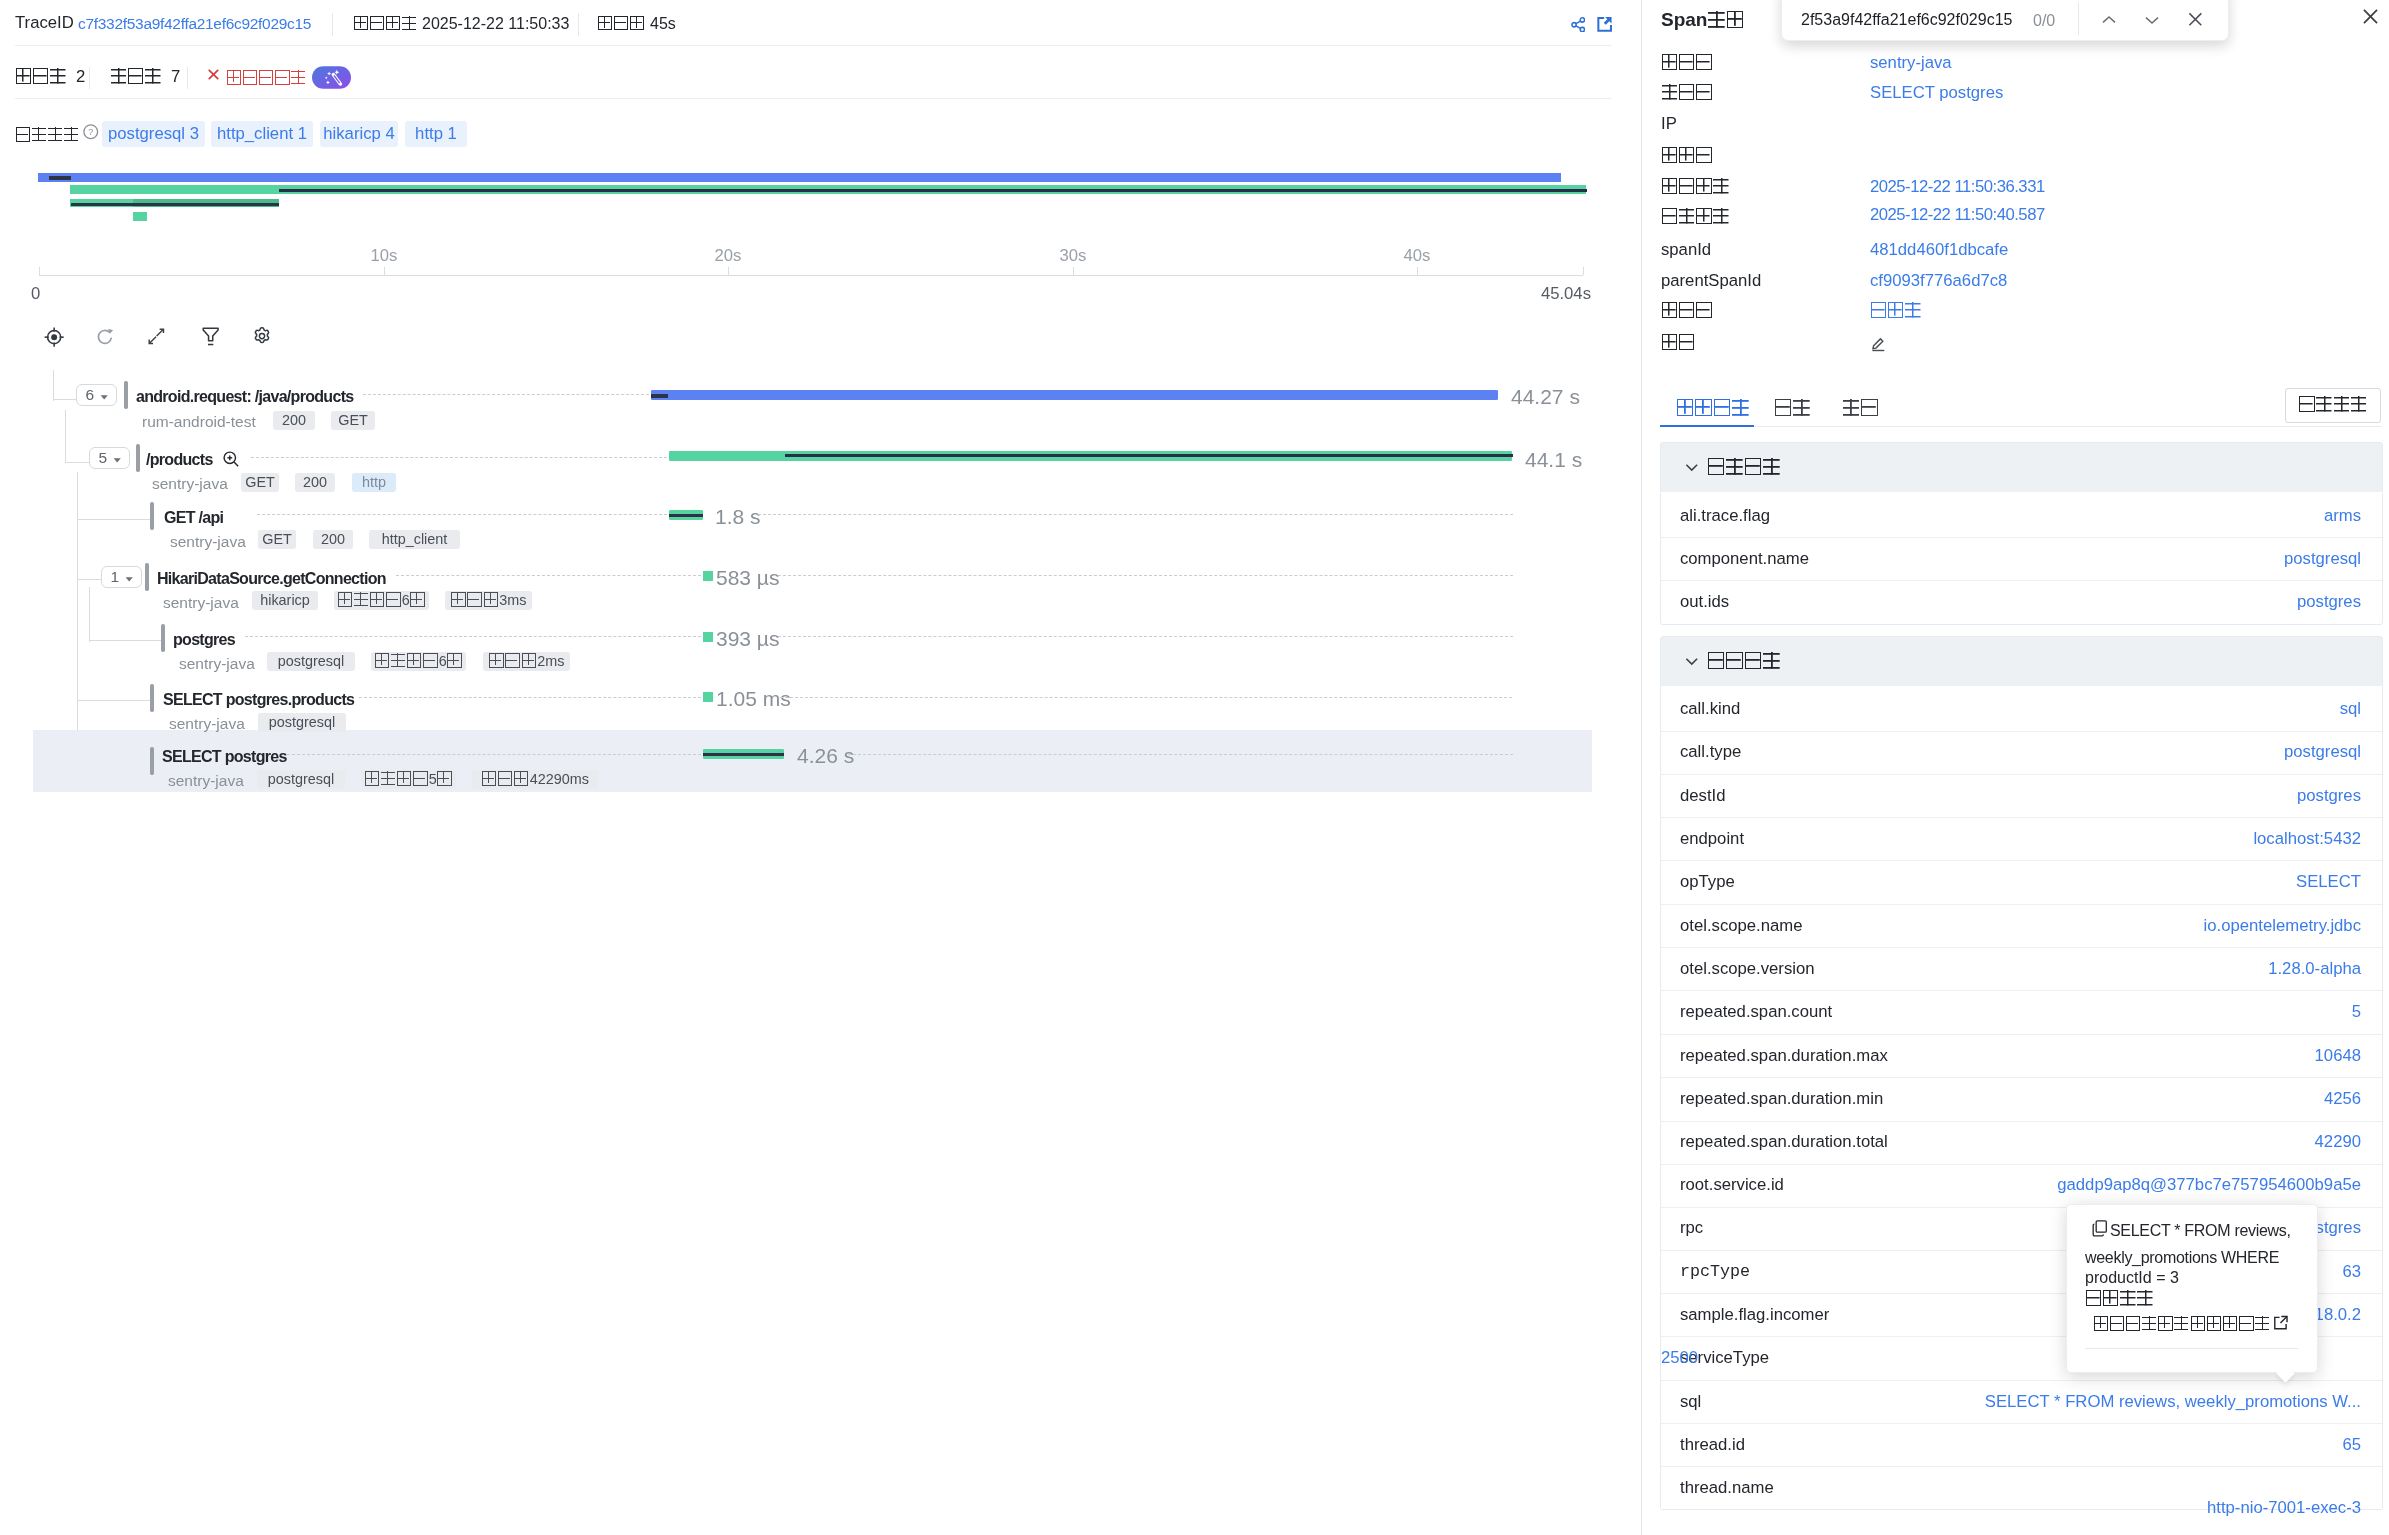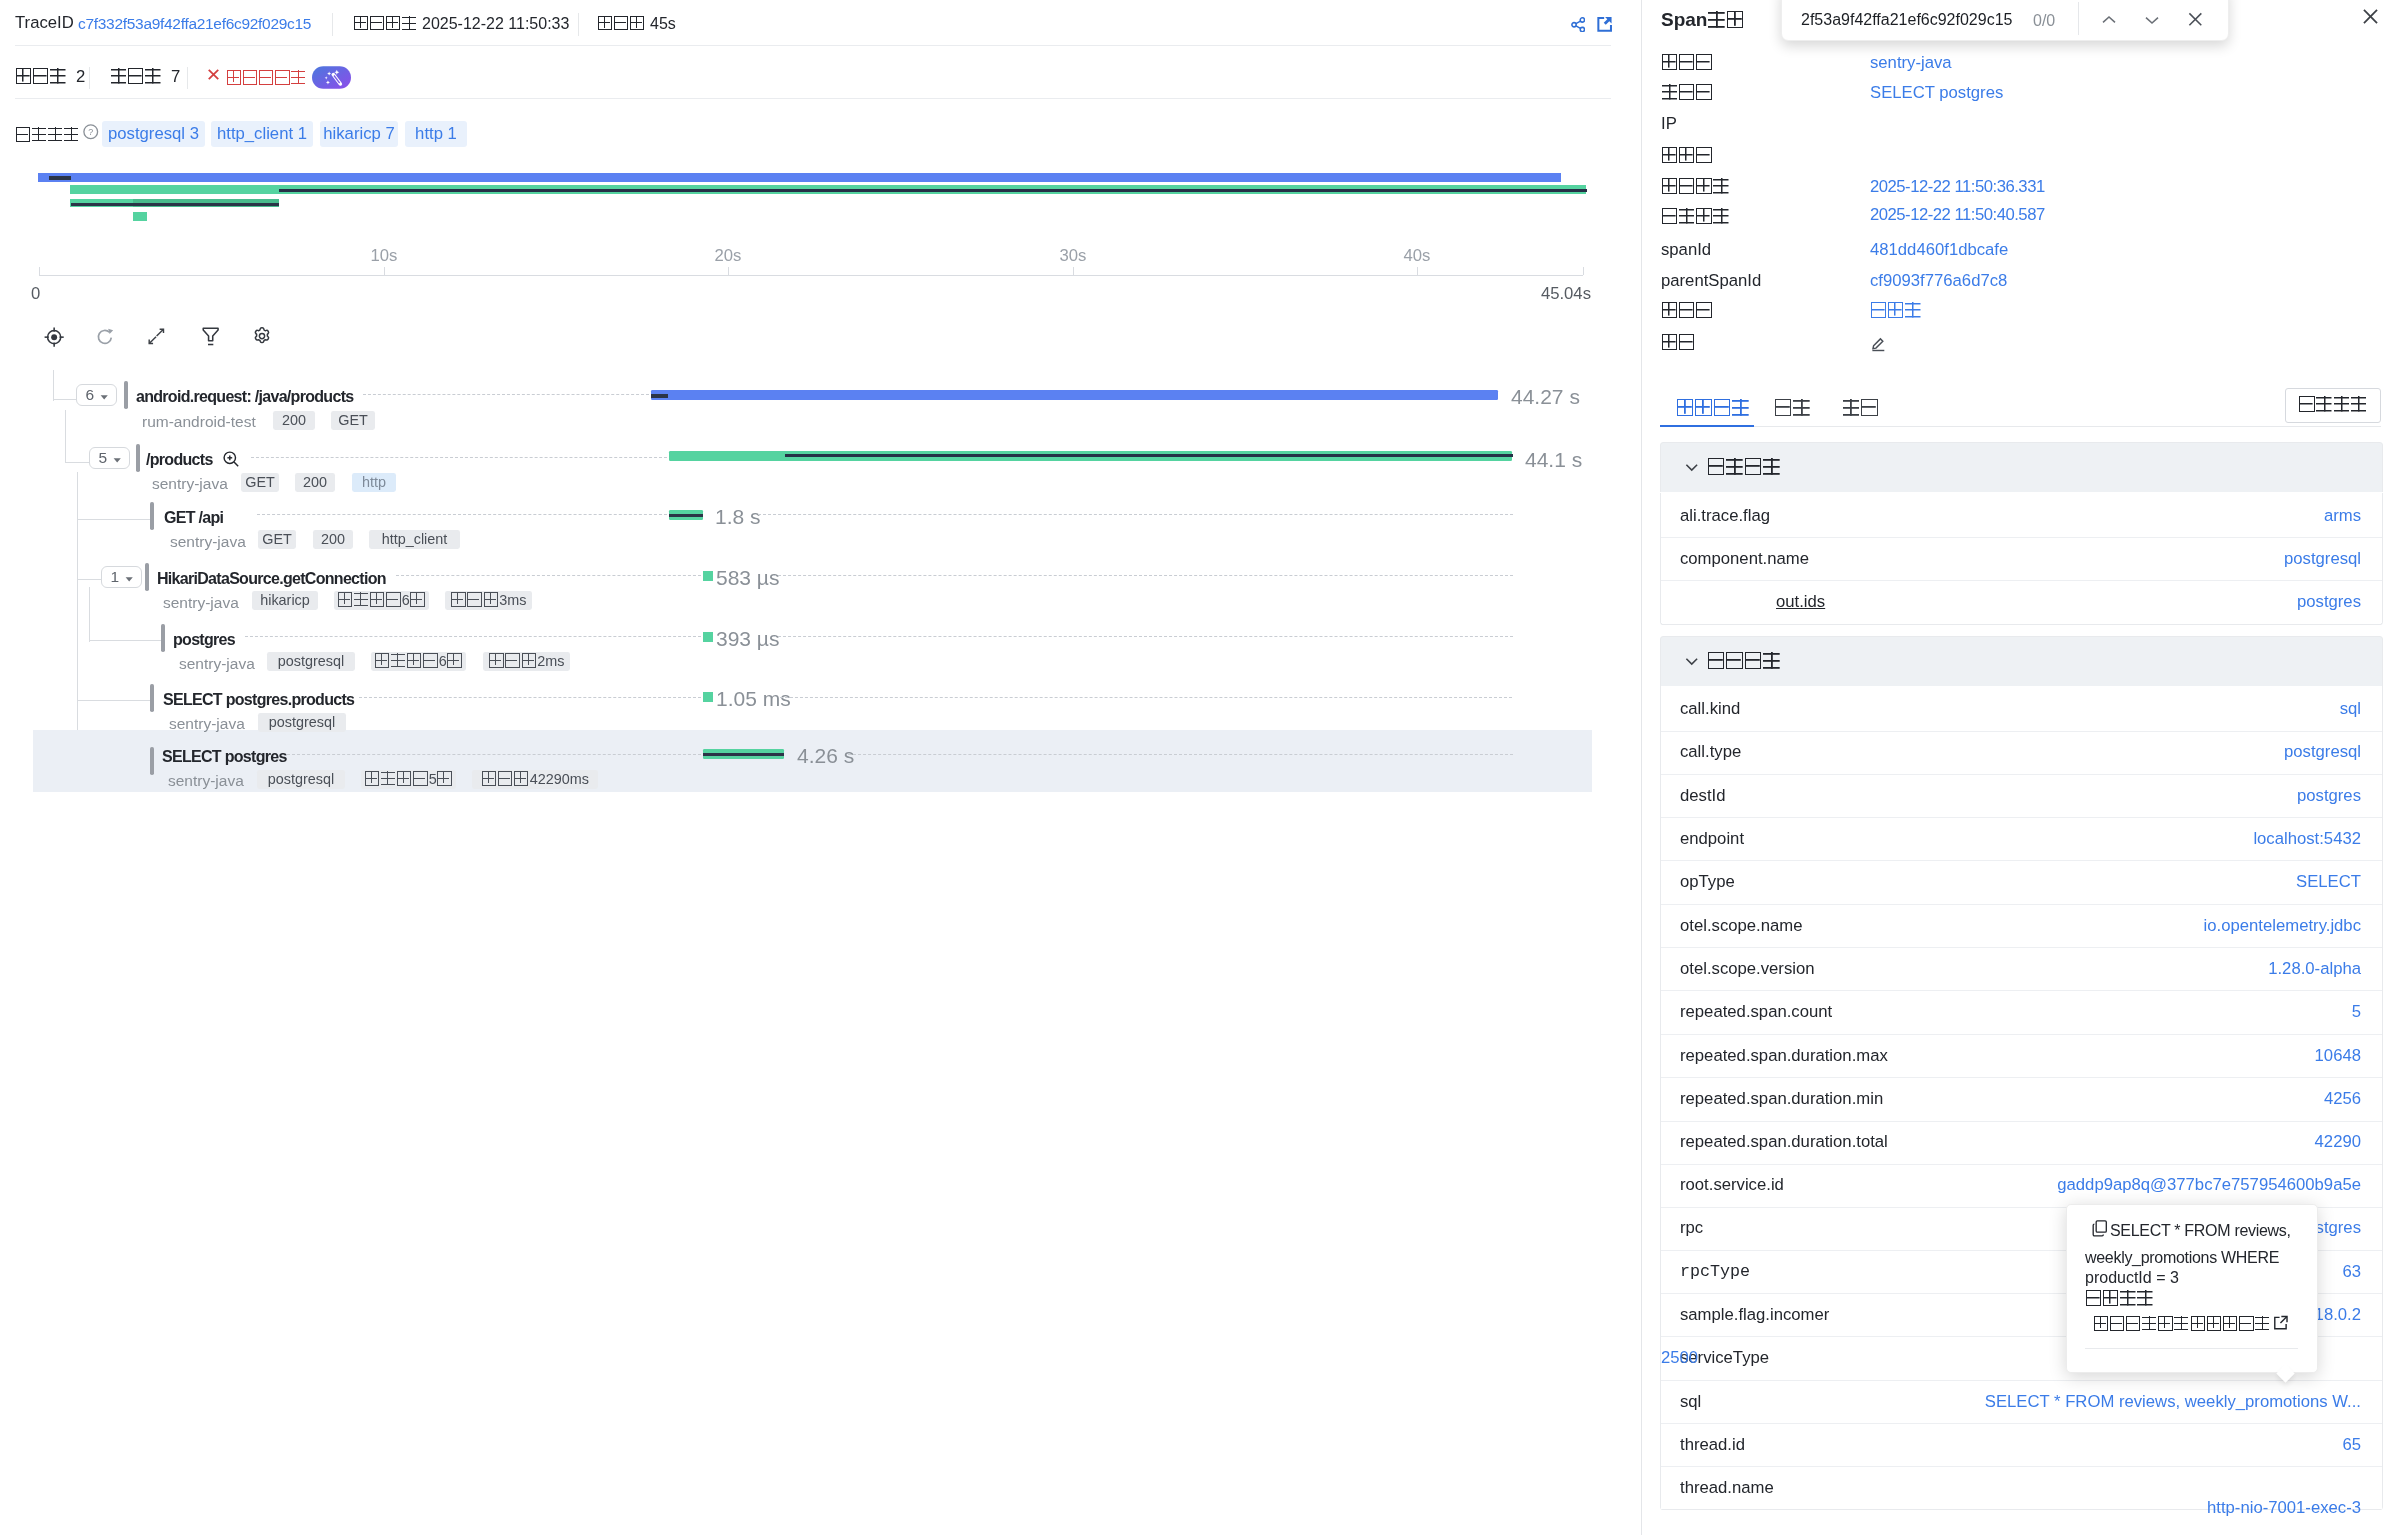--- a/index.html
+++ b/index.html
@@ -102,21 +102,21 @@
     <svg width="15.5" height="15.5" viewBox="0 0 26 26">
       <circle cx="13" cy="13" r="11.5" fill="none" stroke="#8a9097" stroke-width="2.2"></circle>
       <text x="13" y="18" font-size="15" fill="#8a9097" text-anchor="middle" font-family="Liberation Sans">?</text>
     </svg>
   </div>
 <div class="a" style="left:102px;top:121px;width:103px;height:26px;background:#e9f1fc;border-radius:3px"></div>
 <div class="a t28" style="left:102px;top:123px;width:103px;text-align:center;color:#3b7ce8">postgresql 3</div>
 <div class="a" style="left:211px;top:121px;width:102px;height:26px;background:#e9f1fc;border-radius:3px"></div>
 <div class="a t28" style="left:211px;top:123px;width:102px;text-align:center;color:#3b7ce8">http_client 1</div>
 <div class="a" style="left:320px;top:121px;width:78px;height:26px;background:#e9f1fc;border-radius:3px"></div>
-<div class="a t28" style="left:320px;top:123px;width:78px;text-align:center;color:#3b7ce8">hikaricp 7</div>
+<div class="a t28" style="left:320px;top:123px;width:78px;text-align:center;color:#3b7ce8">hikaricp 4</div>
 <div class="a" style="left:405px;top:121px;width:62px;height:26px;background:#e9f1fc;border-radius:3px"></div>
 <div class="a t28" style="left:405px;top:123px;width:62px;text-align:center;color:#3b7ce8">http 1</div>
 <div class="a" style="left:38px;top:173px;width:1523px;height:9px;background:#5b81f2"></div>
 <div class="a" style="left:49px;top:176px;width:22px;height:4.2px;background:#2b3447"></div>
 <div class="a" style="left:70px;top:185px;width:1516px;height:9px;background:#55d3a0"></div>
 <div class="a" style="left:279px;top:189px;width:1308px;height:3px;background:#253046"></div>
 <div class="a" style="left:70px;top:199px;width:63px;height:8.4px;background:#55d3a0"></div>
 <div class="a" style="left:133px;top:199px;width:146px;height:8.4px;background:#49ba8c"></div>
 <div class="a" style="left:71px;top:203px;width:208px;height:3px;background:#2b3447"></div>
 <div class="a" style="left:133px;top:212px;width:14.4px;height:9px;background:#55d3a0"></div>
@@ -321,21 +321,21 @@
   </div>
 <div class="a t30 b" style="left:1707px;top:456px;"><i class="k kb s28"></i><i class="k ka s28"></i><i class="k kb s28"></i><i class="k ka s28"></i></div>
 <div class="a" style="left:1660px;top:493px;width:723px;height:132px;border:1.2px solid #e8eaed;border-top:none;border-radius:0 0 3.6px 3.6px"></div>
 <div class="a" style="left:1661px;top:494px;width:721px;height:43px;background:#fff"></div>
 <div class="a lab t28" style="left:1680px;top:505px;">ali.trace.flag</div>
 <div class="a t28" style="left:1661px;top:505px;width:700px;text-align:right"><span class="val">arms</span></div>
 <div class="a" style="left:1661px;top:537px;width:721px;height:43px;border-top:1.2px solid #edeff2;background:#fff"></div>
 <div class="a lab t28" style="left:1680px;top:548px;">component.name</div>
 <div class="a t28" style="left:1661px;top:548px;width:700px;text-align:right"><span class="val">postgresql</span></div>
 <div class="a" style="left:1661px;top:580px;width:721px;height:43px;border-top:1.2px solid #edeff2;background:#fff"></div>
-<div class="a lab t28" style="left:1776px;top:591px;text-decoration:underline;">out.ids</div>
+<div class="a lab t28" style="left:1680px;top:591px;">out.ids</div>
 <div class="a t28" style="left:1661px;top:591px;width:700px;text-align:right"><span class="val">postgres</span></div>
 <div class="a" style="left:1660px;top:636px;width:723px;height:50px;background:#eef1f4;border:1.2px solid #e8eaed;border-bottom:none;border-radius:3.6px 3.6px 0 0"></div>
 <div class="a " style="left:1684px;top:654px;">
     <svg width="15.5" height="15.5" viewBox="0 0 26 26">
       <path d="M4 8 l9 9 9-9" fill="none" stroke="#3c4046" stroke-width="2.6"></path>
     </svg>
   </div>
 <div class="a t30 b" style="left:1707px;top:650px;"><i class="k kb s28"></i><i class="k kb s28"></i><i class="k kb s28"></i><i class="k ka s28"></i></div>
 <div class="a" style="left:1660px;top:686px;width:723px;height:824px;border:1.2px solid #e8eaed;border-top:none;border-radius:0 0 3.6px 3.6px"></div>
 <div class="a" style="left:1661px;top:688px;width:721px;height:43px;background:#fff"></div>

